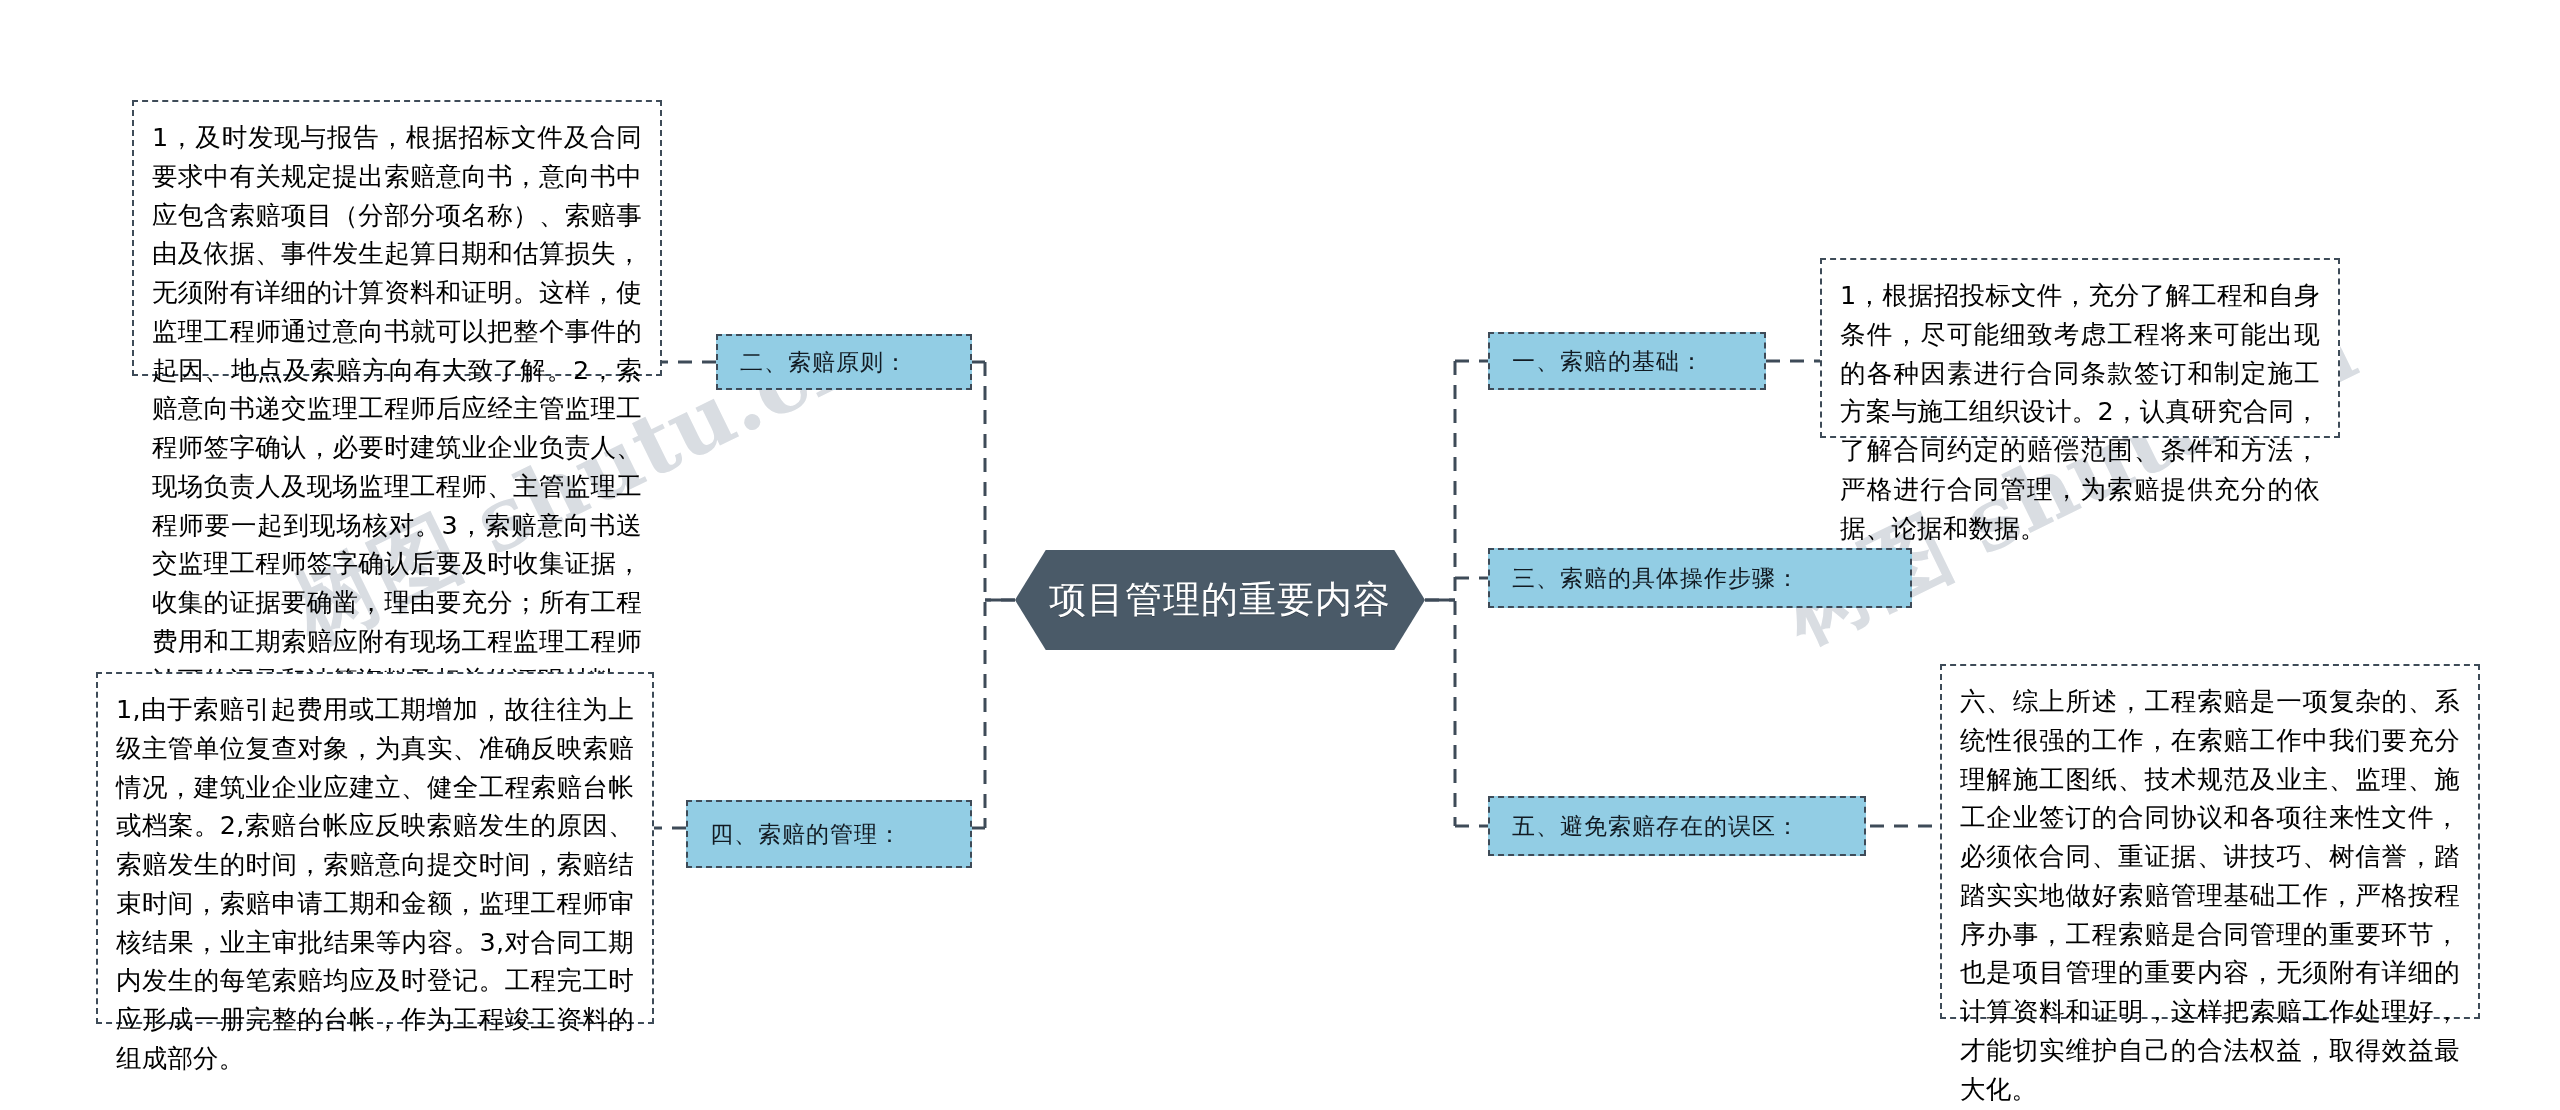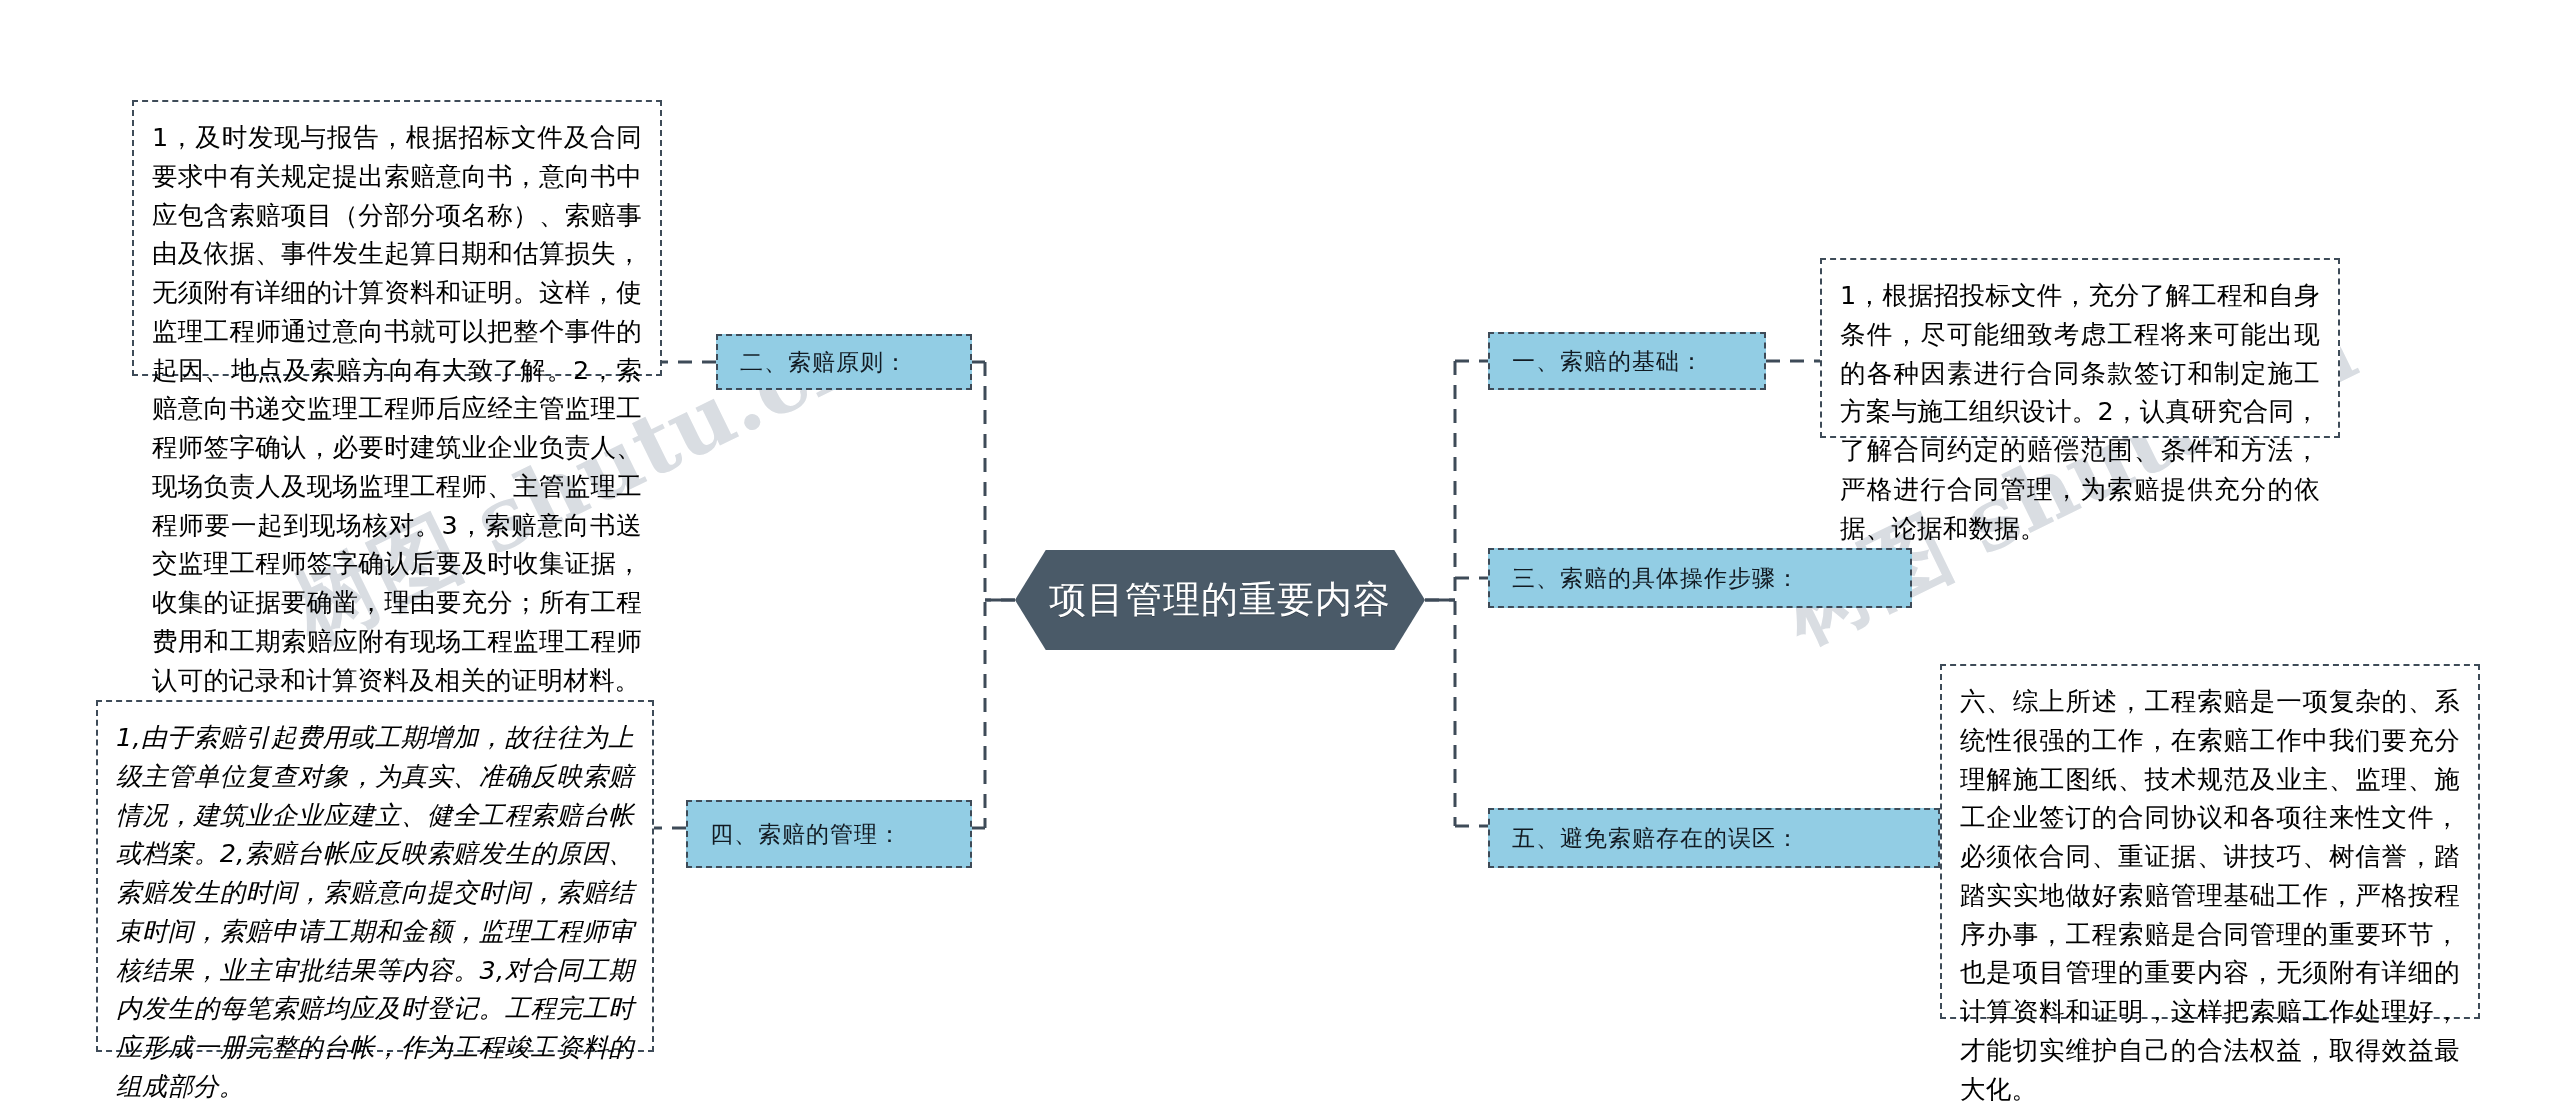--- a/index.html
+++ b/index.html
@@ -116,29 +116,29 @@
     align-items: center;
     justify-content: center;
     color: #ffffff;
     font-size: 37px;
     letter-spacing: 1px;
     text-shadow: 0 1px 0 rgba(0,0,0,0.25);
   }
 
   
   #leaf-principles   { left: 132px;  top: 100px;  width: 530px; height: 276px; }
-  #leaf-management   { left: 96px;   top: 700px;  width: 558px; height: 352px; font-style: italic; }
+  #leaf-management   { left: 96px;   top: 672px;  width: 558px; height: 352px; }
   #leaf-basis        { left: 1820px; top: 258px;  width: 520px; height: 180px; }
   #leaf-avoid        { left: 1940px; top: 664px;  width: 540px; height: 355px; }
 
   #topic-principles  { left: 716px;  top: 334px;  width: 256px; height: 56px; }
   #topic-management  { left: 686px;  top: 800px;  width: 286px; height: 68px; }
   #topic-basis       { left: 1488px; top: 332px;  width: 278px; height: 58px; font-family: Liberation Mono, monospace; }
   #topic-steps       { left: 1488px; top: 548px;  width: 424px; height: 60px; }
-  #topic-avoid       { left: 1488px; top: 796px;  width: 452px; height: 60px; margin-top: 12px; }
+  #topic-avoid       { left: 1488px; top: 796px;  width: 378px; height: 60px; }
 </style>
 </head>
 <body>
 
 <div id="canvas">
 
   <svg id="lines" viewBox="0 0 2560 1110" width="2560" height="1110">
     <g fill="none" stroke="#3e4b58" stroke-width="3" stroke-dasharray="14 10">
 
       <path d="M 1015 600 L 985 600"></path>

